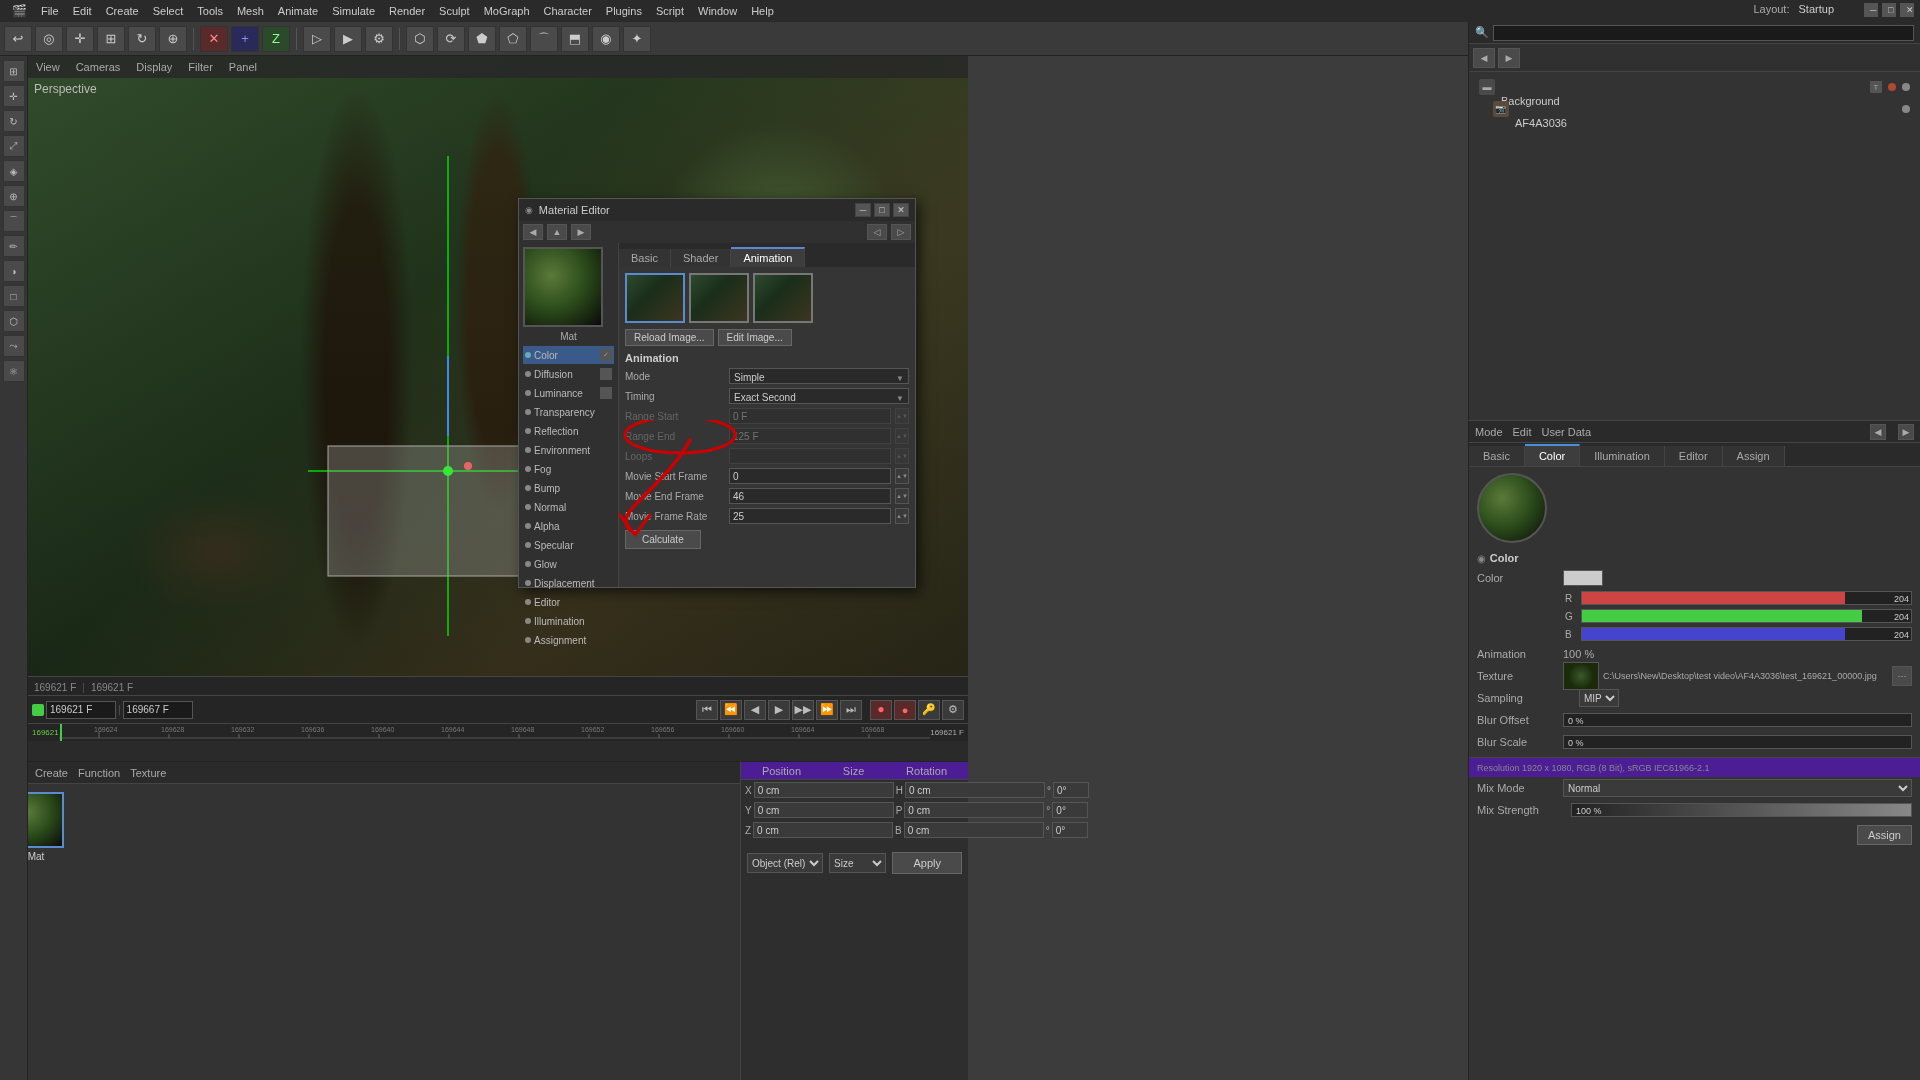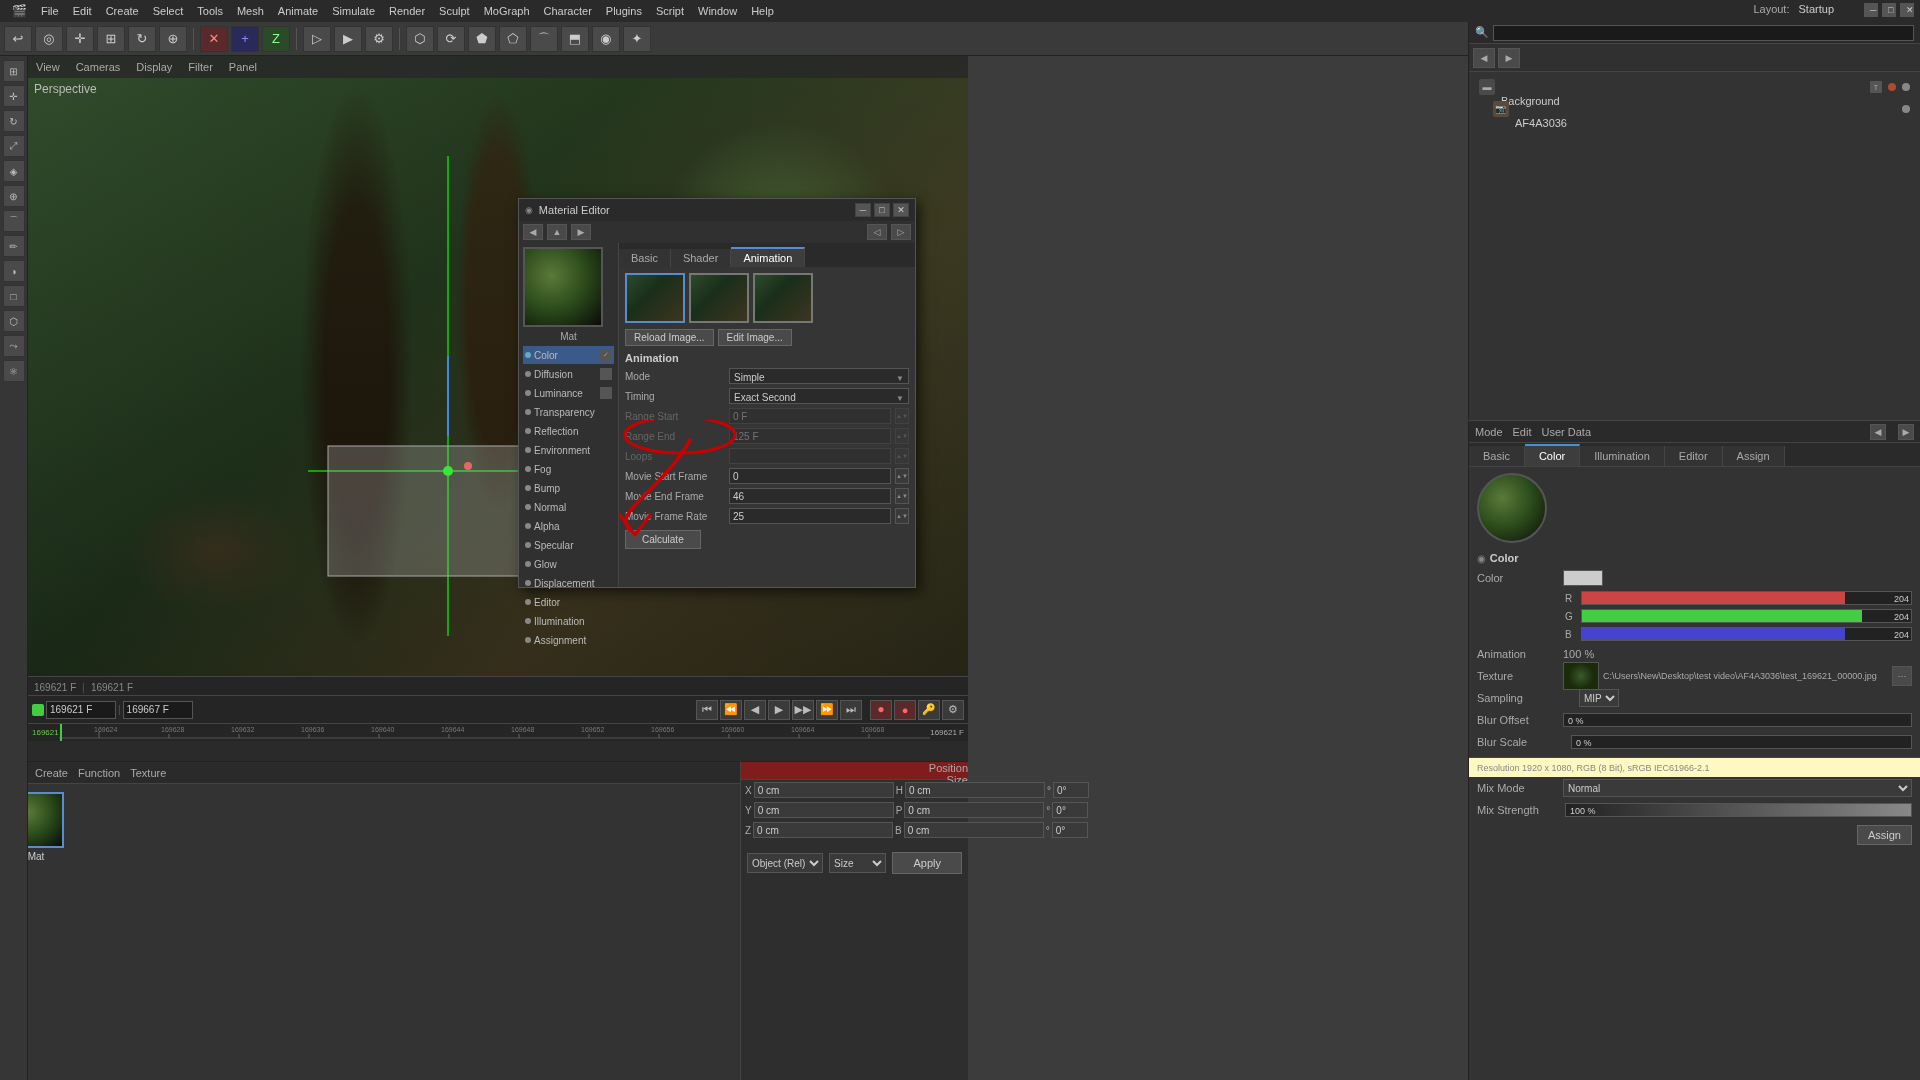--- a/index.html
+++ b/index.html
@@ -210,26 +210,25 @@
       top: 780px;
       left: 740px;
       width: 230px;
       height: 80px;
       background: #2e2e2e;
       border-top: 1px solid #222;
       border-left: 1px solid #444;
     }
     .coords-header {
       height: 18px;
-      background: #7f1d1d;
-      display: flex;
-      align-items: flex-end;
+      background: #4c1d95;
+      display: flex;
+      align-items: center;
       justify-content: space-around;
       border-bottom: 1px solid #444;
-      flex-direction: column;
     }
     .coords-header span {
       font-size: 11px;
       color: #aaa;
     }
     .coords-row {
       display: flex;
       align-items: center;
       height: 20px;
       padding: 0 4px;
@@ -1082,39 +1081,39 @@
     </select>
   </div>
 
   <div style="display:flex;align-items:center;height:22px;gap:6px;padding:0 8px;">
     <span style="font-size:11px;color:#aaa;width:80px;">Blur Offset</span>
     <div style="flex:1;height:14px;background:#222;border:1px solid #555;position:relative;">
       <span style="position:absolute;left:4px;top:0;font-size:9px;color:#ccc;line-height:14px;">0 %</span>
     </div>
   </div>
 
-  <div style="display:flex;align-items:center;height:22px;gap:14px;padding:0 8px;">
+  <div style="display:flex;align-items:center;height:22px;gap:6px;padding:0 8px;">
     <span style="font-size:11px;color:#aaa;width:80px;">Blur Scale</span>
     <div style="flex:1;height:14px;background:#222;border:1px solid #555;position:relative;">
       <span style="position:absolute;left:4px;top:0;font-size:9px;color:#ccc;line-height:14px;">0 %</span>
     </div>
   </div>
 
-  <div class="res-bar" style="position:relative;bottom:auto;right:auto;width:100%;height:20px;background:#fef9c3;display:flex;align-items:center;padding:0 8px;border-top:1px solid #444;margin-top:4px;">
+  <div class="res-bar" style="position:relative;bottom:auto;right:auto;width:100%;height:20px;background:#4c1d95;display:flex;align-items:center;padding:0 8px;border-top:1px solid #444;margin-top:4px;">
     <span style="font-size:9px;color:#888;">Resolution 1920 x 1080, RGB (8 Bit), sRGB IEC61966-2.1</span>
   </div>
 
   <div style="display:flex;align-items:center;height:22px;gap:6px;padding:0 8px;">
     <span style="font-size:11px;color:#aaa;width:80px;">Mix Mode</span>
     <select style="height:18px;background:#3a3a3a;border:1px solid #555;color:#ccc;font-size:10px;flex:1;">
       <option>Normal</option>
     </select>
   </div>
 
-  <div style="display:flex;align-items:center;height:22px;gap:8px;padding:0 8px;">
+  <div style="display:flex;align-items:center;height:22px;gap:14px;padding:0 8px;">
     <span style="font-size:11px;color:#aaa;width:80px;">Mix Strength</span>
     <div style="flex:1;height:14px;background:linear-gradient(to right, #222 0%, #888 100%);border:1px solid #555;position:relative;">
       <span style="position:absolute;left:4px;top:0;font-size:9px;color:#ccc;line-height:14px;">100 %</span>
     </div>
   </div>
 
   <div style="display:flex;justify-content:flex-end;padding:4px 8px;">
     <button class="assign-btn">Assign</button>
   </div>
 </div>

